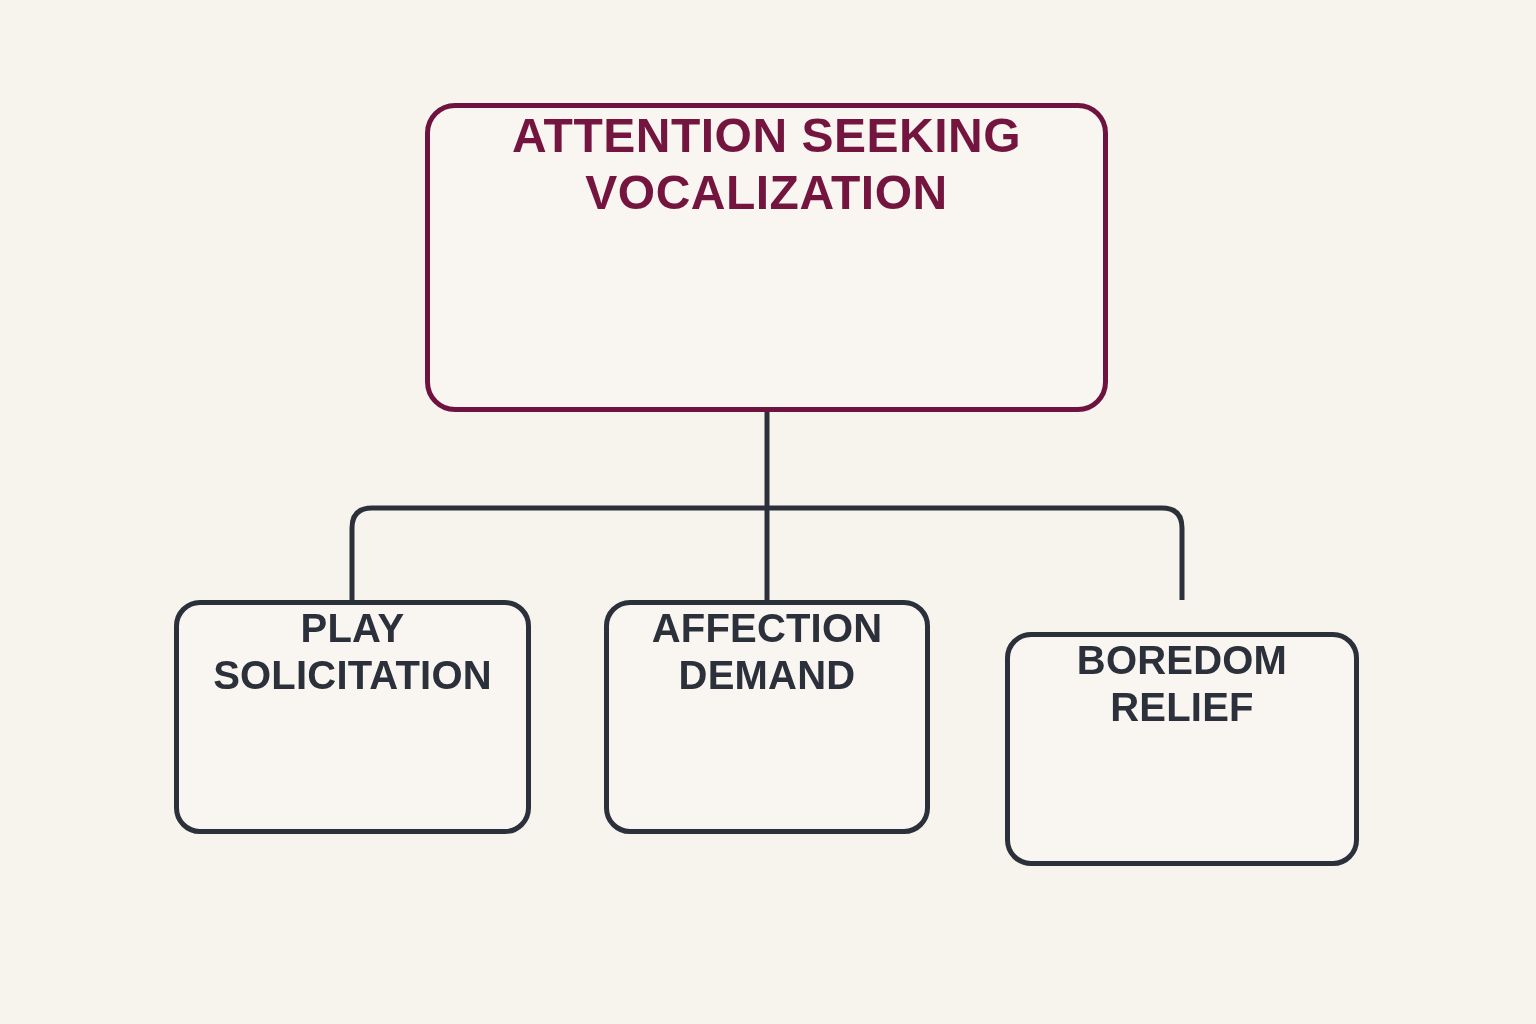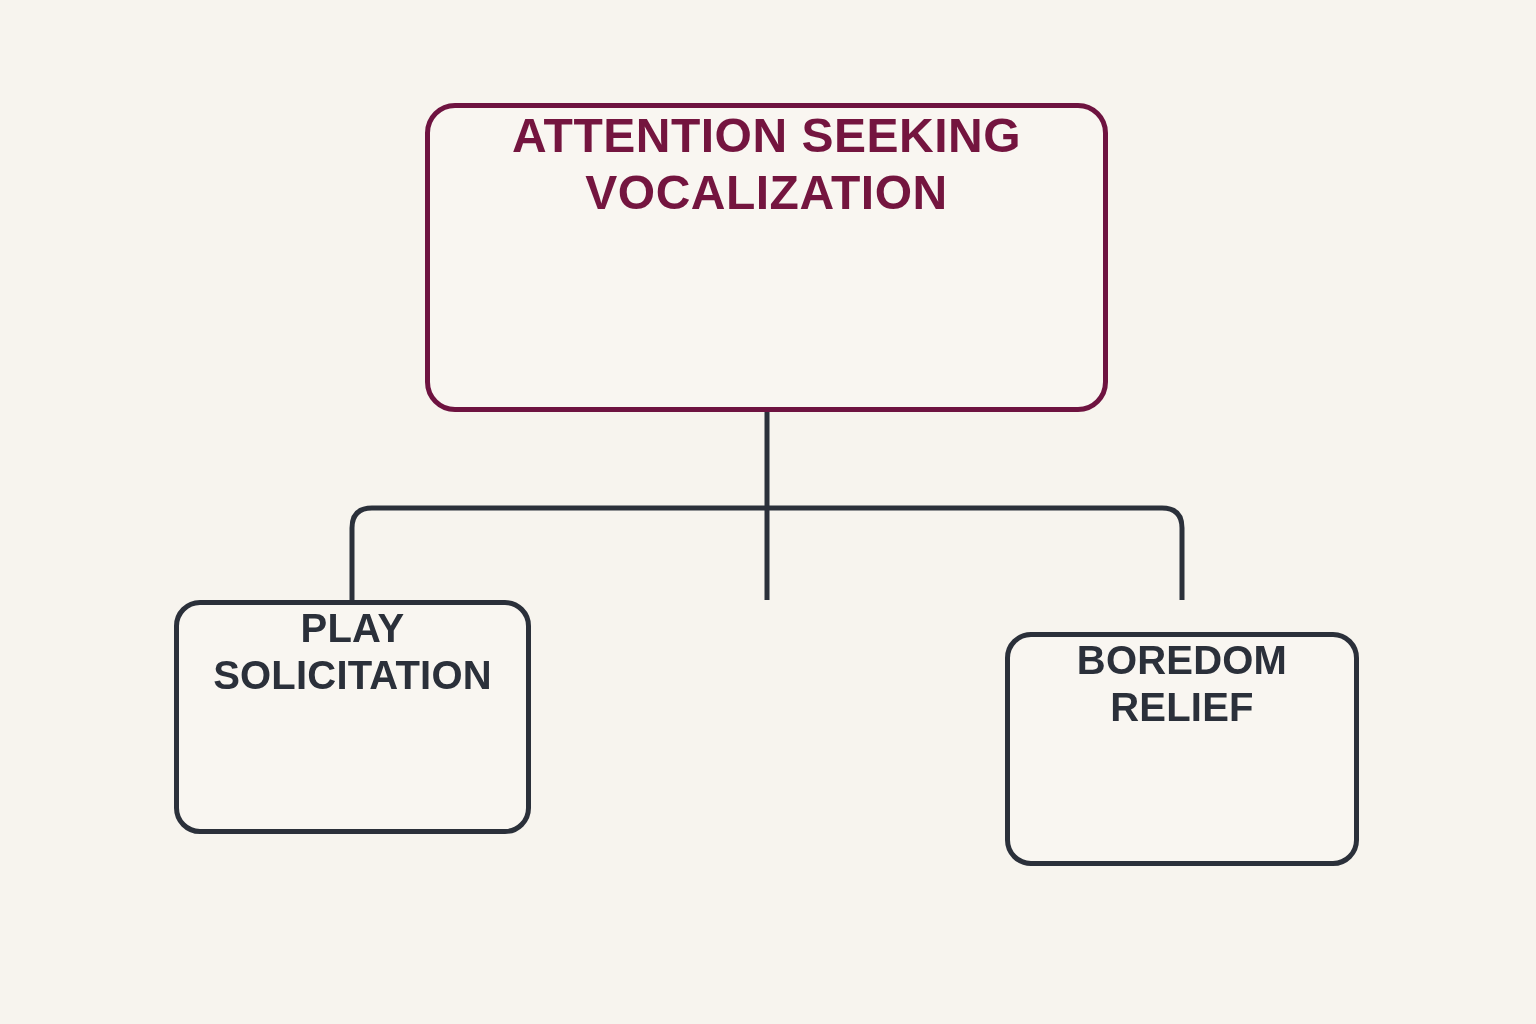--- a/index.html
+++ b/index.html
@@ -100,19 +100,23 @@
   <div class="node" id="node-root">
     <span class="node-label">ATTENTION SEEKING
 VOCALIZATION</span>
   </div>
 
   <div class="node node-child" id="node-child-0">
     <span class="node-label">PLAY
 SOLICITATION</span>
   </div>
 
+  <div class="node node-child" id="node-child-1">
+    <span class="node-label">AFFECTION
+DEMAND</span>
+  </div>
 
   <div class="node node-child" id="node-child-2">
     <span class="node-label">BOREDOM
 RELIEF</span>
   </div>
 
 </div>
 
 </body></html>

